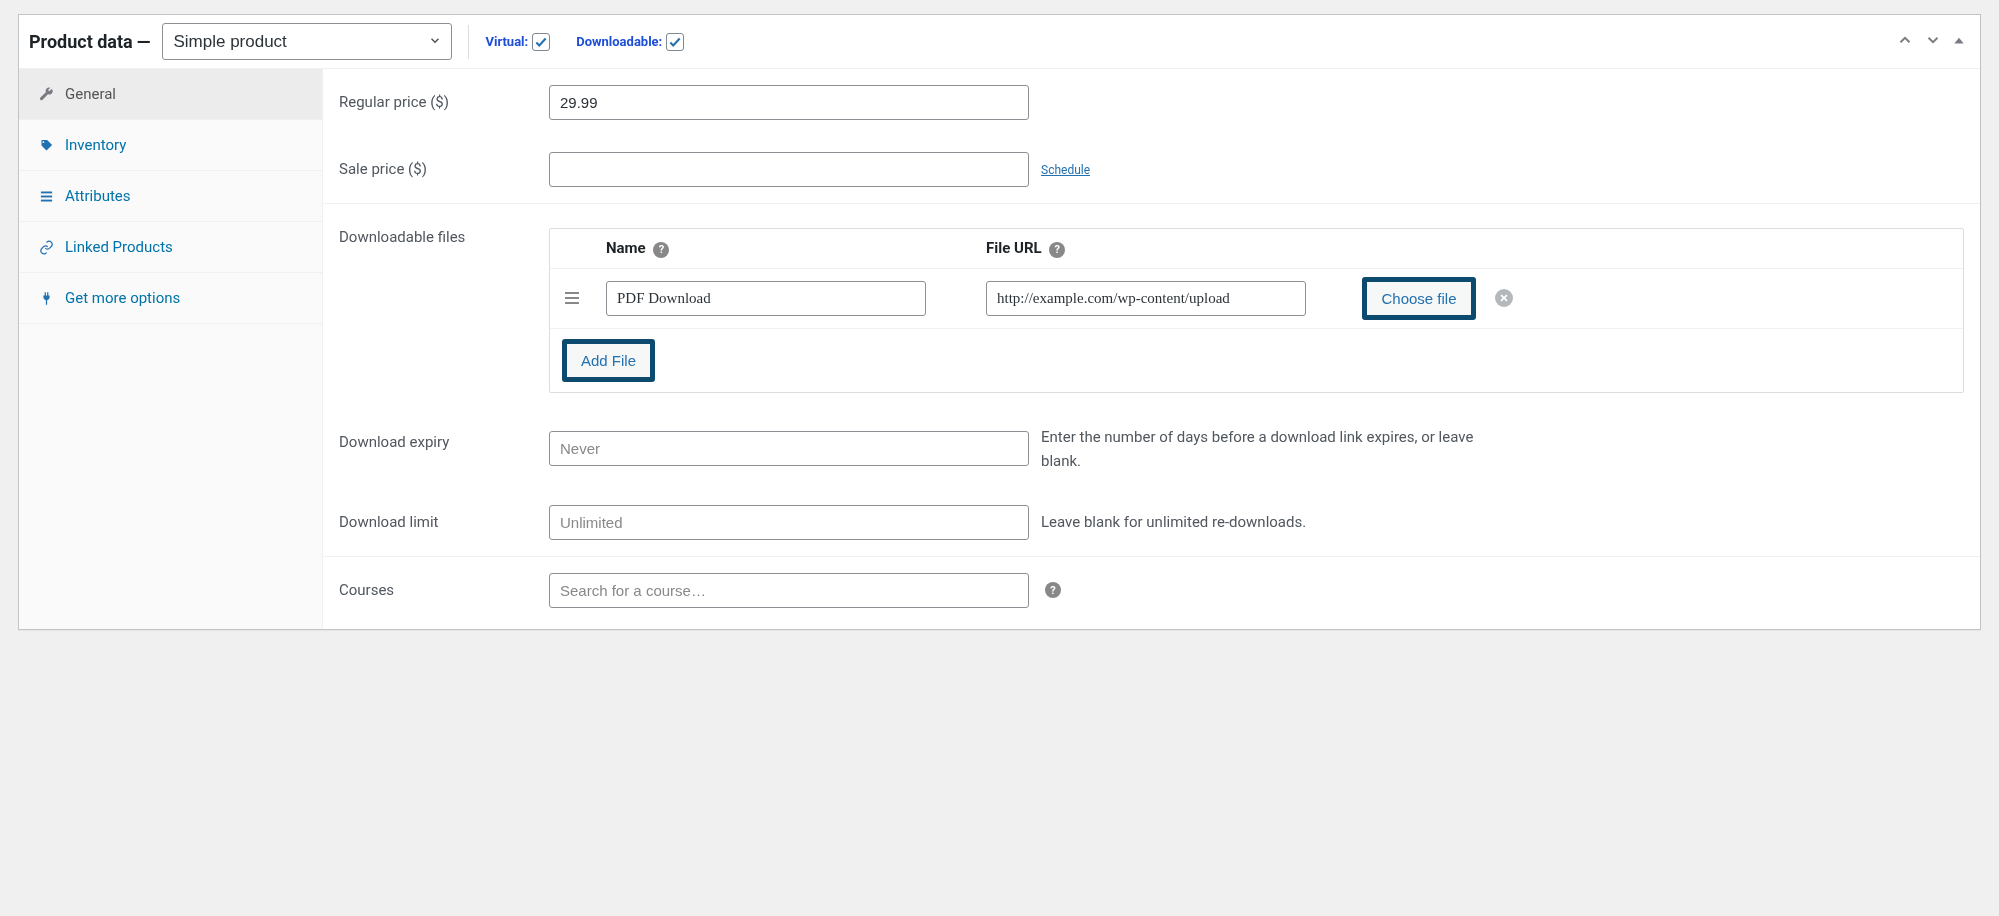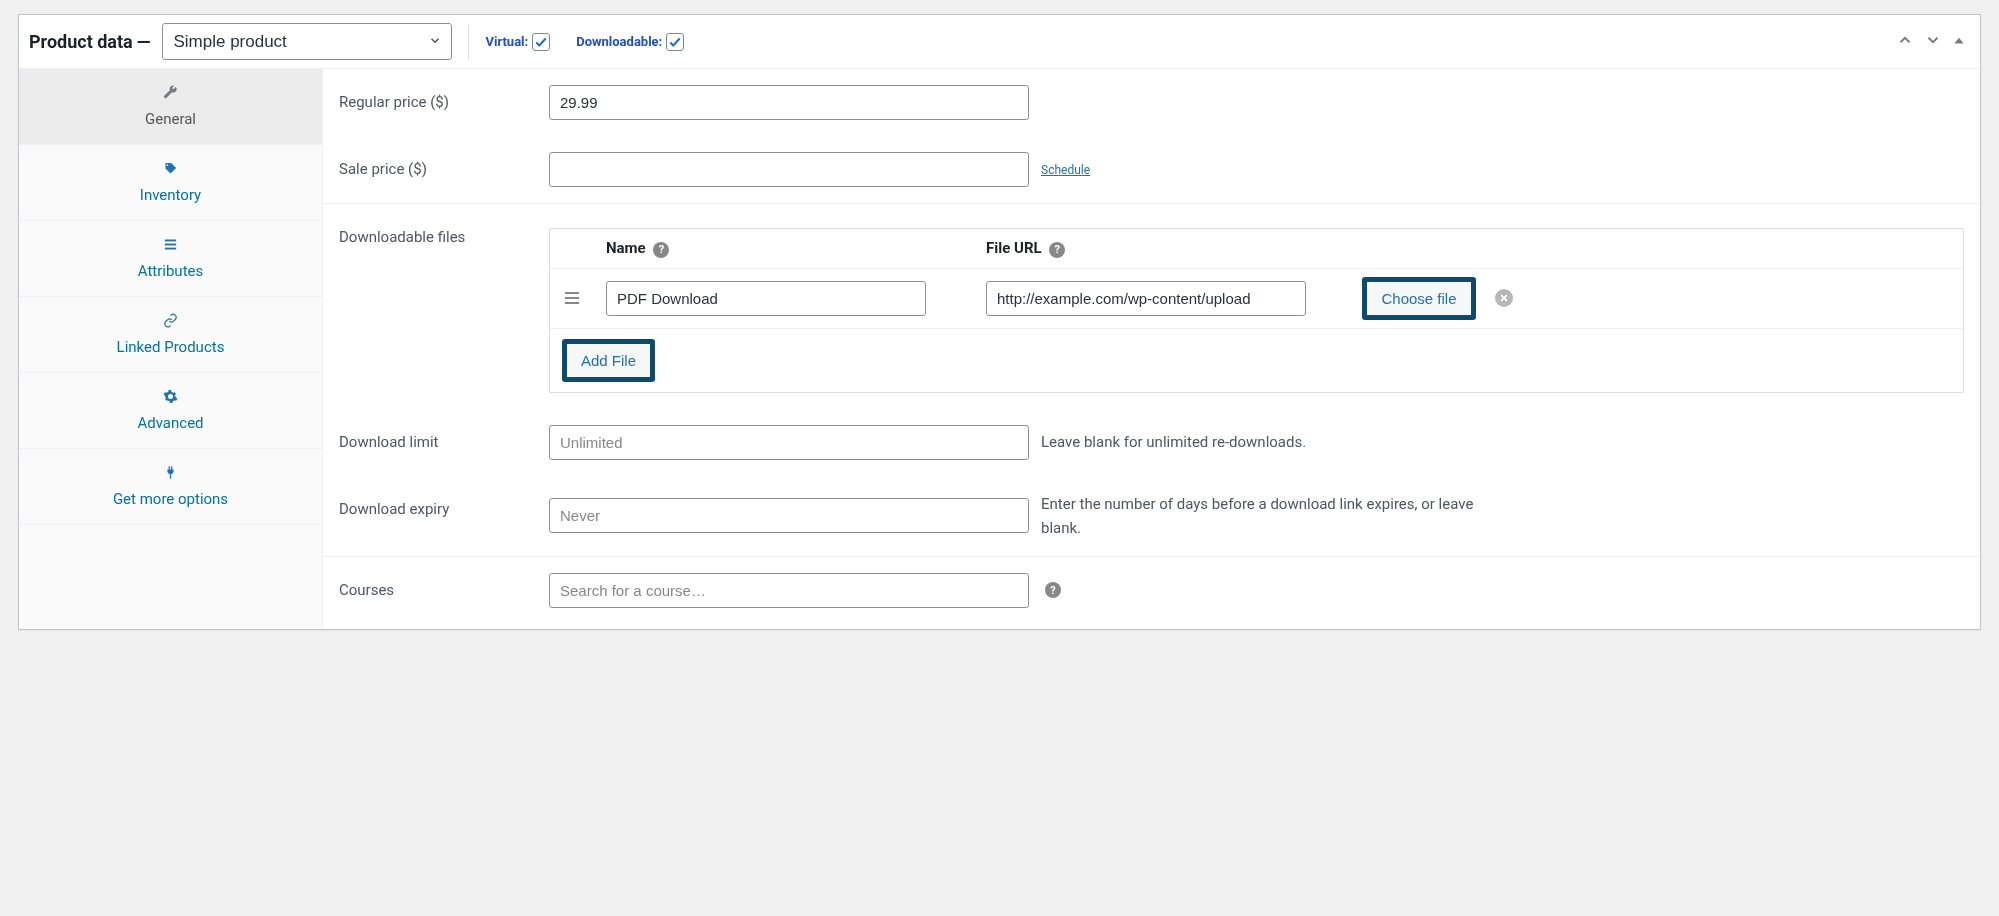--- a/index.html
+++ b/index.html
@@ -107,21 +107,20 @@
   }
   .tab {
     display: flex;
     align-items: center;
     gap: 10px;
     padding: 16px 18px;
     border-bottom: 1px solid #eef0f1;
     color: #0073aa;
     font-size: 15px;
     cursor: pointer;
-    flex-direction: column;
   }
   .tab.active {
     background: #ececec;
     color: #555;
   }
   .tab .ticon { width: 18px; display: inline-flex; justify-content: center; }
   .content {
     flex: 1;
   }
   .row {
@@ -177,21 +176,21 @@
   }
   .col-handle { width: 44px; display:flex; justify-content:center; }
   .col-name { width: 380px; padding-left: 12px; }
   .col-url { width: 380px; padding-left: 12px; }
   .col-choose { width: 130px; display:flex; justify-content:center; }
   .col-del { width: 40px; display:flex; justify-content:center; }
   .files-row {
     padding: 8px 0;
     border-bottom: 1px solid #eef0f1;
   }
-  .files-row input.text { width: 320px; }
+  .files-row input.text { width: 320px; font-family: Liberation Serif, serif; }
   .btn {
     display: inline-block;
     border: 5px solid #0c4a6e;
     color: #2271b1;
     background: #f6f7f7;
     border-radius: 3px;
     padding: 8px 14px;
     font-size: 15px;
     cursor: pointer;
   }
@@ -312,28 +311,20 @@
           <span>Attributes</span>
         </div>
         <div class="tab">
           <span class="ticon">
             <svg width="15" height="15" viewBox="0 0 24 24" fill="none" stroke="#2271b1" stroke-width="2">
                 <path d="M10 13a5 5 0 0 0 7 0l3-3a5 5 0 0 0-7-7l-1 1"></path>
                 <path d="M14 11a5 5 0 0 0-7 0l-3 3a5 5 0 0 0 7 7l1-1"></path>
               </svg>
           </span>
           <span>Linked Products</span>
-        </div>
-        <div class="tab">
-          <span class="ticon">
-            <svg width="15" height="15" viewBox="0 0 24 24" fill="#2271b1">
-                <path d="M12 8a4 4 0 1 0 0 8 4 4 0 0 0 0-8zm9 4c0 .6-.1 1.1-.2 1.7l2.2 1.7-2 3.5-2.6-1a8 8 0 0 1-2.9 1.7l-.4 2.8h-4l-.4-2.8a8 8 0 0 1-2.9-1.7l-2.6 1-2-3.5 2.2-1.7C3.1 13.1 3 12.6 3 12s.1-1.1.2-1.7L1 8.6l2-3.5 2.6 1a8 8 0 0 1 2.9-1.7L8.9 1.6h4l.4 2.8a8 8 0 0 1 2.9 1.7l2.6-1 2 3.5-2.2 1.7c.1.6.2 1.1.2 1.7z"></path>
-              </svg>
-          </span>
-          <span>Advanced</span>
         </div>
         <div class="tab">
           <span class="ticon">
             <svg width="15" height="15" viewBox="0 0 24 24" fill="#2271b1">
                 <path d="M9 2v5H7v3a5 5 0 0 0 4 4.9V22h2v-7.1A5 5 0 0 0 17 10V7h-2V2h-2v5h-2V2H9z"></path>
               </svg>
           </span>
           <span>Get more options</span>
         </div>
       </div>
@@ -401,35 +392,35 @@
                 </div>
               </div>
               <div class="files-foot">
                 <button class="btn" type="button">Add File</button>
               </div>
             </div>
           </div>
         </div>
 
         <div class="row">
+          <div class="row-label">Download expiry</div>
+          <div class="row-field">
+            <input class="text" type="text" placeholder="Never" style="">
+            <span class="hint">Enter the number of days before a download link expires, or leave blank.</span>
+          </div>
+        </div>
+
+        <div class="row">
           <div class="row-label">Download limit</div>
           <div class="row-field">
             <input class="text" type="text" placeholder="Unlimited" style="">
             <span class="hint">Leave blank for unlimited re-downloads.</span>
           </div>
         </div>
 
-        <div class="row">
-          <div class="row-label">Download expiry</div>
-          <div class="row-field">
-            <input class="text" type="text" placeholder="Never" style="">
-            <span class="hint">Enter the number of days before a download link expires, or leave blank.</span>
-          </div>
-        </div>
-
         <div class="section-sep"></div>
 
         <div class="row">
           <div class="row-label">Courses</div>
           <div class="row-field">
             <input class="text" type="text" placeholder="Search for a course…" style="">
             <span class="help-ic">?</span>
           </div>
         </div>
 

